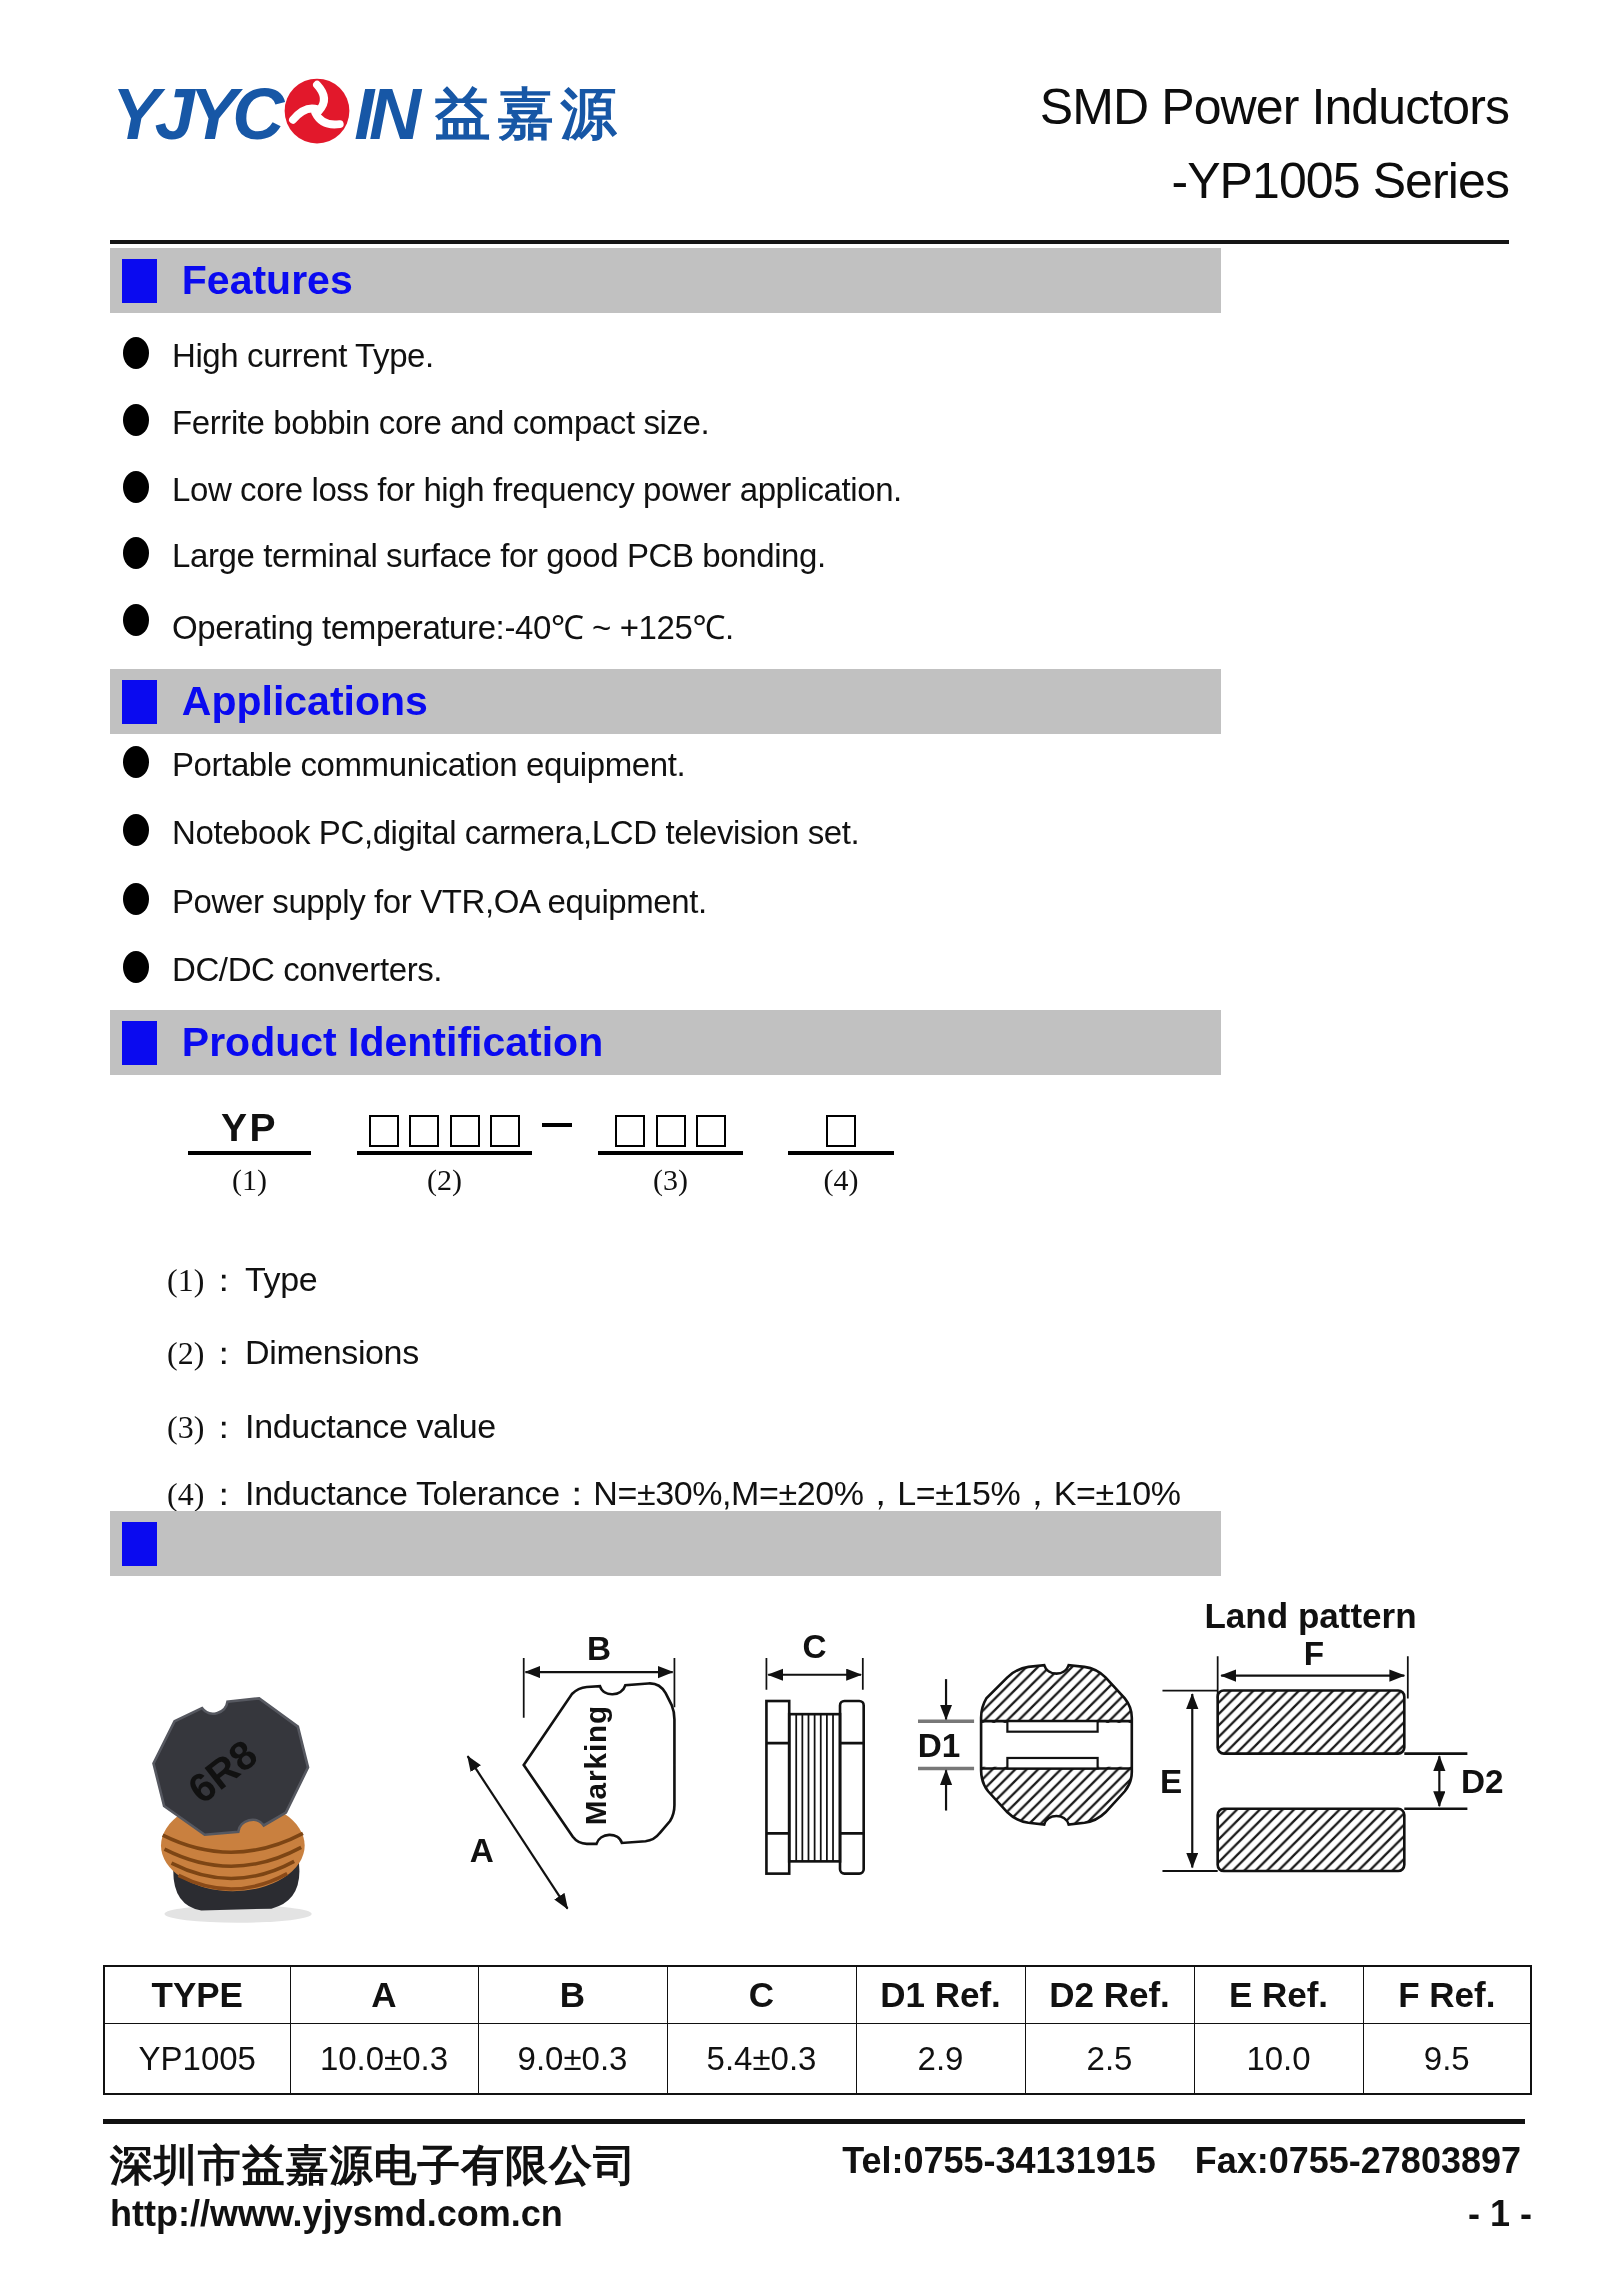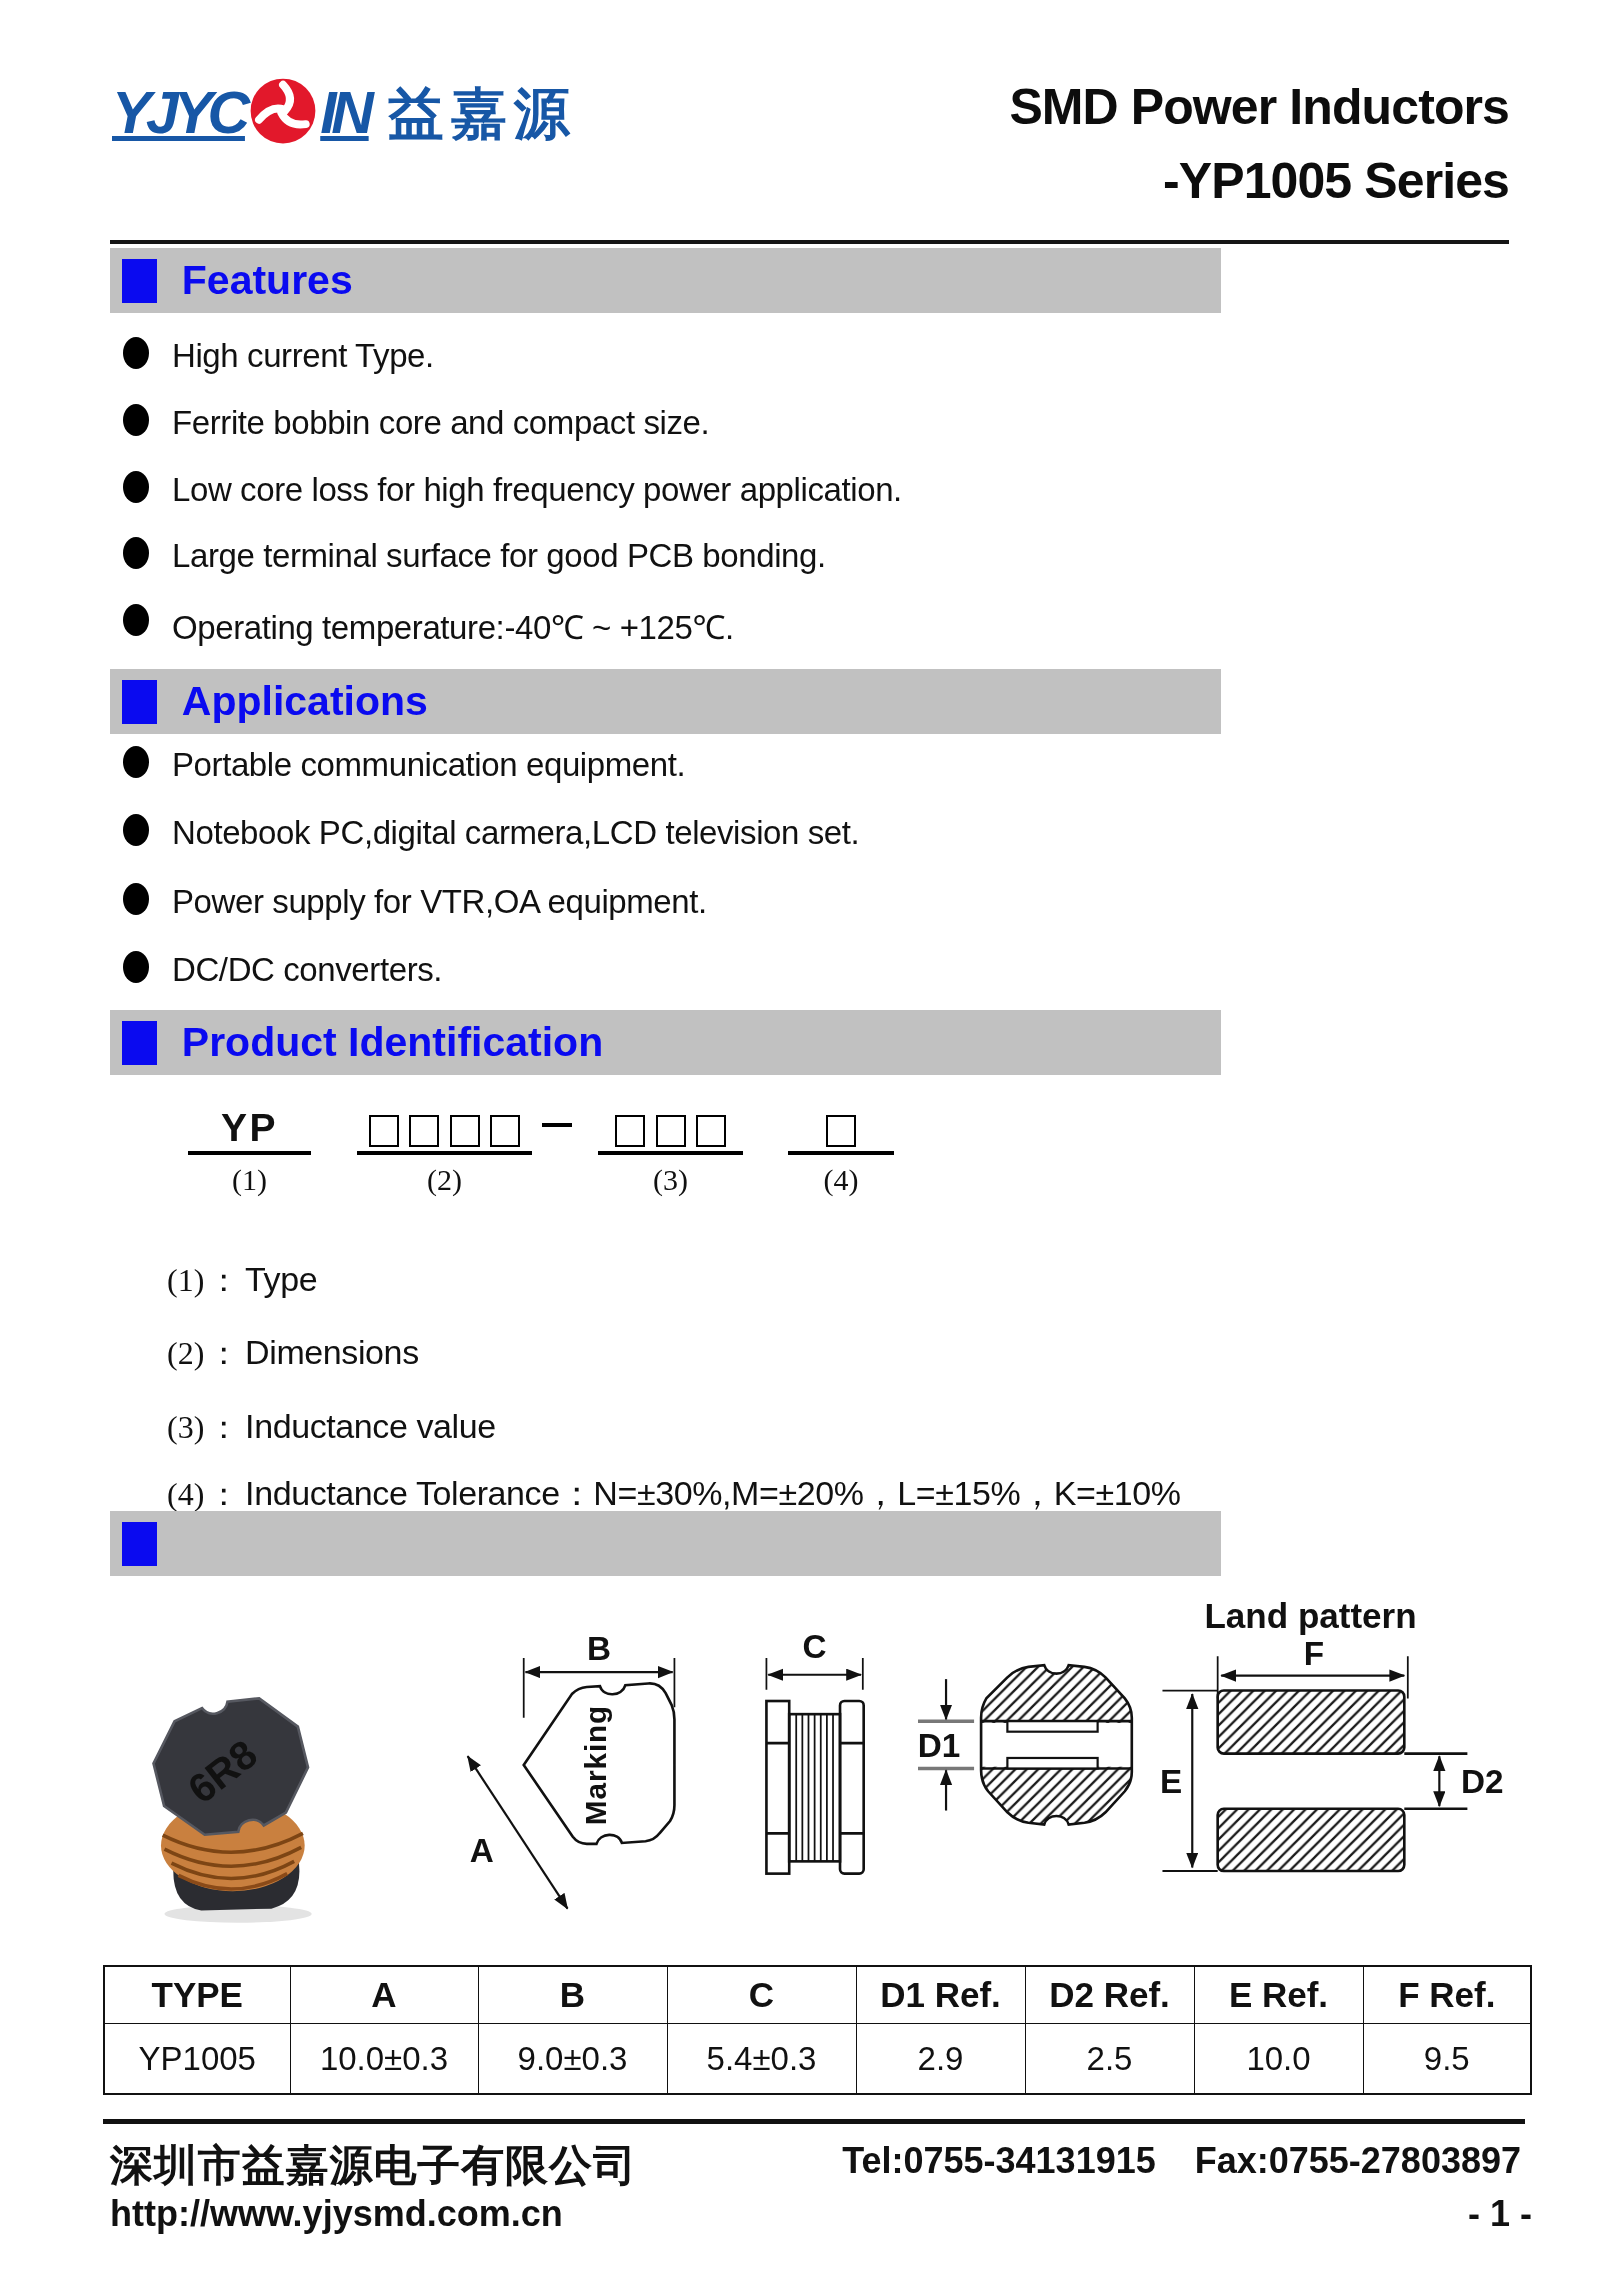--- a/index.html
+++ b/index.html
@@ -1,26 +1,26 @@
 <!DOCTYPE html>
 <html style="--accent_blue: #0a0af0; --logo_blue: #1757a6; --logo_red: #e2182b; --banner_gray: #c1c1c1; --copper: #c9803f; --ferrite: #36373d;font-size:14px"><head>
 <meta charset="utf-8">
 <style>
   html,body{margin:0;padding:0;background:#ffffff;}
   #page{position:relative;width:1623px;height:2295px;background:#fff;overflow:hidden;
         font-family:"Liberation Sans",sans-serif;color:#111;}
 
   
   .logo{position:absolute;left:112px;top:68px;height:91px;display:flex;align-items:center;}
-  .logo-latin{font-size:59px;font-weight:bold;font-style:italic;color:var(--logo_blue);
-              letter-spacing:-5.3px;line-height:1;text-decoration:underline;}
+  .logo-latin{font-size:72px;font-weight:bold;font-style:italic;color:var(--logo_blue);
+              letter-spacing:-5.3px;line-height:1;}
   .logo-disc{width:70px;height:70px;margin:0 1.8px 5.3px 3.5px;}
   .logo-cjk{font-size:56px;font-weight:bold;color:var(--logo_blue);margin-left:19px;
             letter-spacing:7px;line-height:1;}
-  .doc-title{position:absolute;right:114px;top:70px;text-align:right;font-weight:bold;
+  .doc-title{position:absolute;right:114px;top:70px;text-align:right;font-weight:normal;
              font-size:50px;line-height:74px;color:#0d0d0d;letter-spacing:-0.9px;}
   .rule-top{position:absolute;left:110px;top:240px;width:1399px;height:4.4px;background:#161616;}
 
   
   .banner{position:absolute;left:110px;width:1111px;height:65px;background:var(--banner_gray);
           display:flex;align-items:center;}
   .banner .sq{width:35px;height:44px;background:var(--accent_blue);margin-left:12.3px;flex:0 0 auto;}
   .banner .bt{color:var(--accent_blue);font-weight:bold;font-size:41px;margin-left:24.5px;
               letter-spacing:0px;white-space:nowrap;}
   .b-features{top:248px;}

